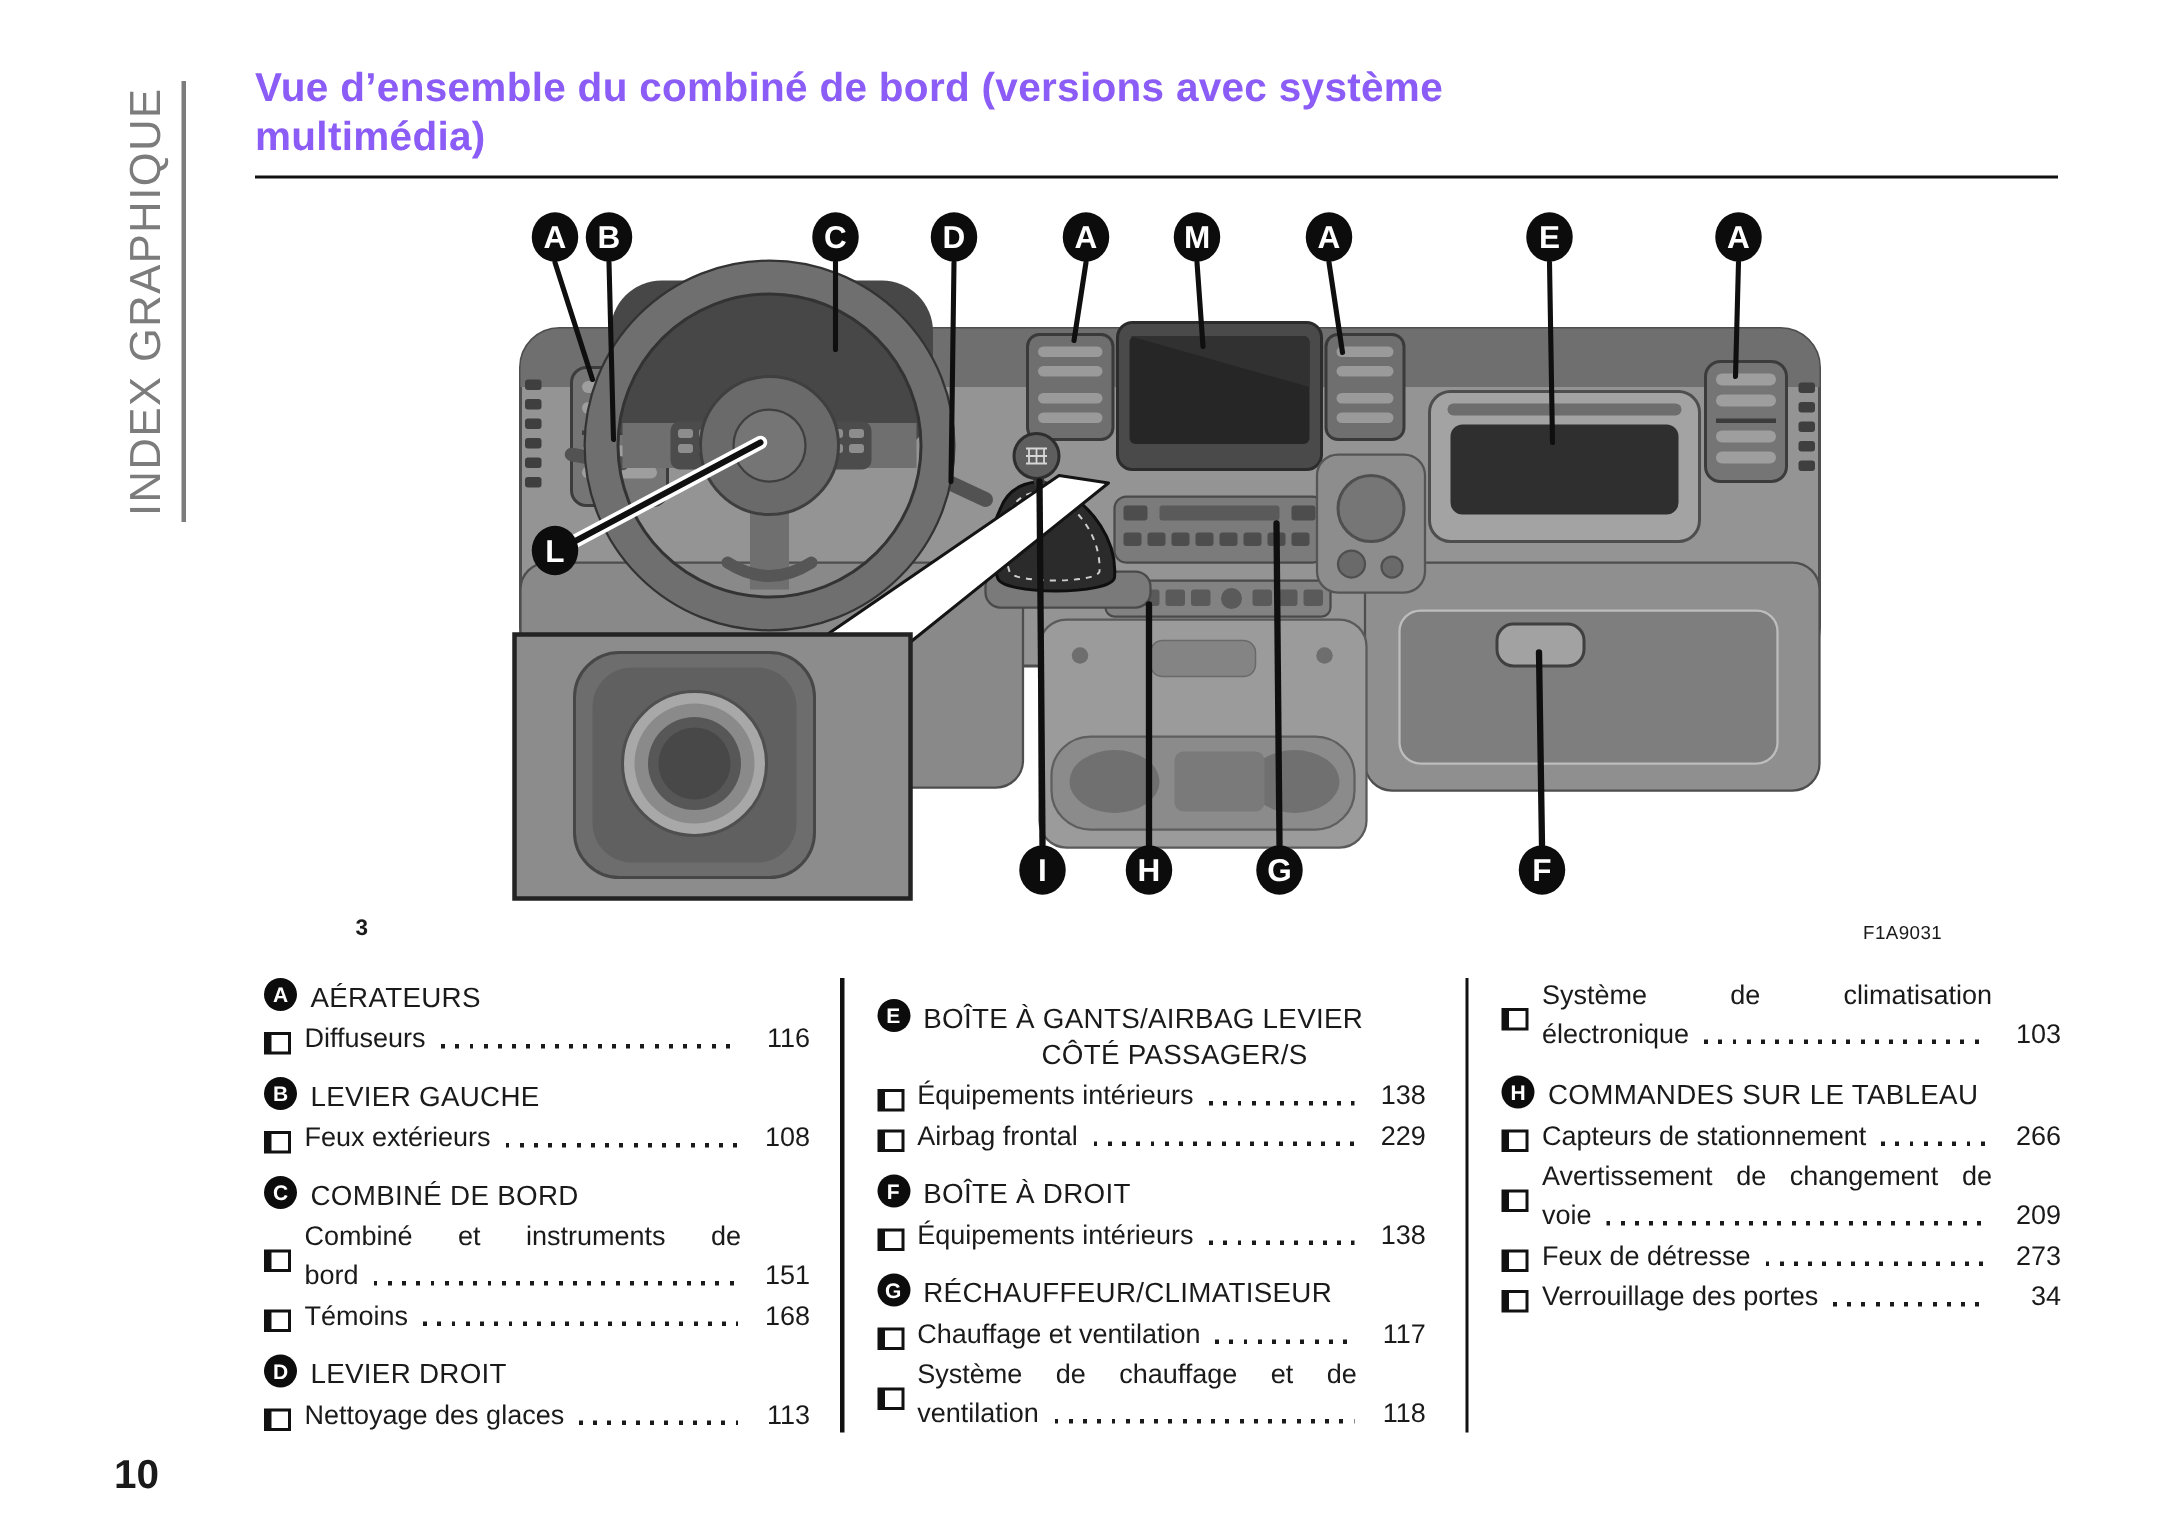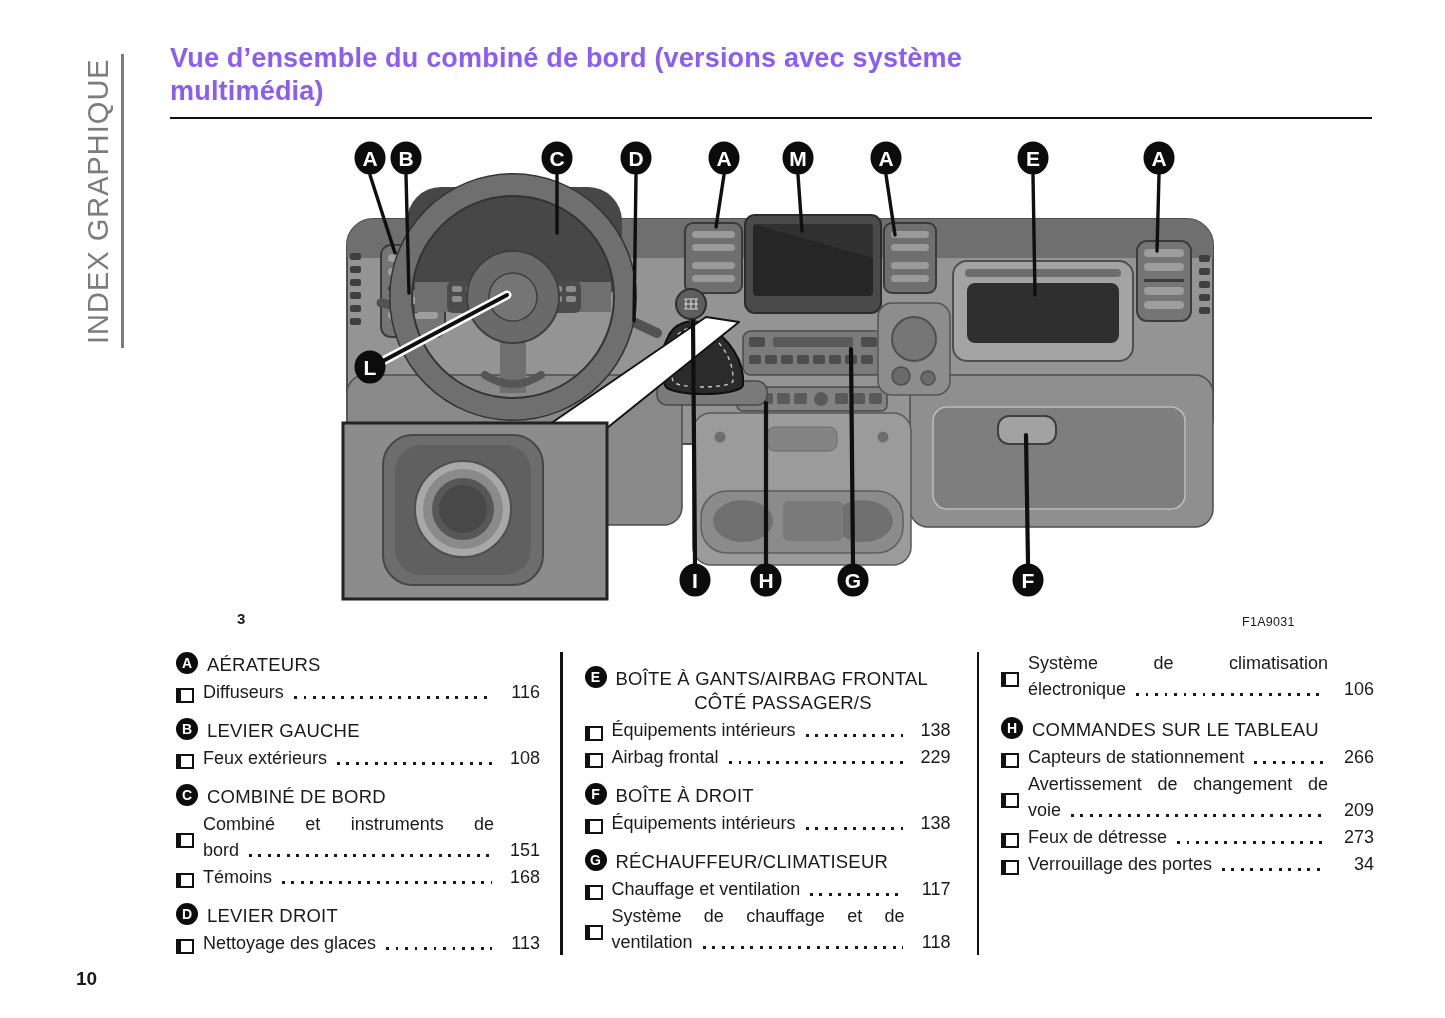--- a/index.html
+++ b/index.html
@@ -40,21 +40,21 @@
   .stitle2{margin-left:31px;font-size:18.5px;letter-spacing:.2px;line-height:24px;margin-top:0;text-align:center;}
   .item{display:flex;align-items:center;margin-top:4px;line-height:23px;}
   .bullet{width:11px;height:11px;border:2px solid #111;border-left-width:5px;margin:5px 9px 0 0;flex:none;box-sizing:content-box;}
   .leader{flex:1;height:2.8px;align-self:flex-end;margin:0 6px 5px 10px;
           background-image:repeating-linear-gradient(90deg,#1a1a1a 0 2.6px,transparent 2.6px 9.5px);}
   .pg{min-width:42px;text-align:right;flex:none;}
   .ibody{flex:1;display:flex;flex-direction:column;}
   .l1{display:block;text-align:justify;text-align-last:justify;padding-right:46px;}
   .l2row{display:flex;align-items:flex-start;line-height:23px;margin-top:3px;}
   
-  .folio{position:absolute;left:76px;top:968px;font-size:19px;font-weight:800;}
+  .folio{position:absolute;left:76px;top:968px;font-size:27px;font-weight:800;}
 </style>
 </head>
 <body>
 
 <div class="side-label">INDEX GRAPHIQUE</div>
 <div class="side-rule"></div>
 
 <div class="page-header">
   <h1>
     <span>Vue d’ensemble du combiné de bord (versions avec système</span>
@@ -343,21 +343,21 @@
       <span class="pg">113</span>
     </div>
   </div>
 
   <div class="vdiv"></div>
 
   <div class="col col2">
     <div>
       <div class="sect" style="margin-bottom:0;">
         <span class="clet">E</span>
-        <span class="stitle">BOÎTE À GANTS/AIRBAG FRONTAL</span>
+        <span class="stitle">BOÎTE À GANTS/AIRBAG LEVIER</span>
       </div>
       <div class="stitle2">CÔTÉ PASSAGER/S</div>
     </div>
     <div class="item">
       <span class="bullet"></span>
       <span>Équipements intérieurs</span>
       <span class="leader"></span>
       <span class="pg">138</span>
     </div>
     <div class="item">
@@ -402,21 +402,21 @@
   <div class="vdiv"></div>
 
   <div class="col col3">
     <div class="item">
       <span class="bullet"></span>
       <span class="ibody">
         <span class="l1">Système de climatisation</span>
         <span class="l2row">
           <span>électronique</span>
           <span class="leader"></span>
-          <span class="pg">106</span>
+          <span class="pg">103</span>
         </span>
       </span>
     </div>
     <div style="margin-top:16px;">
       <div class="sect" style="margin-top:0;margin-bottom:0;">
         <span class="clet">H</span>
         <span class="stitle">COMMANDES SUR LE TABLEAU</span>
       </div>
     </div>
     <div class="item">

